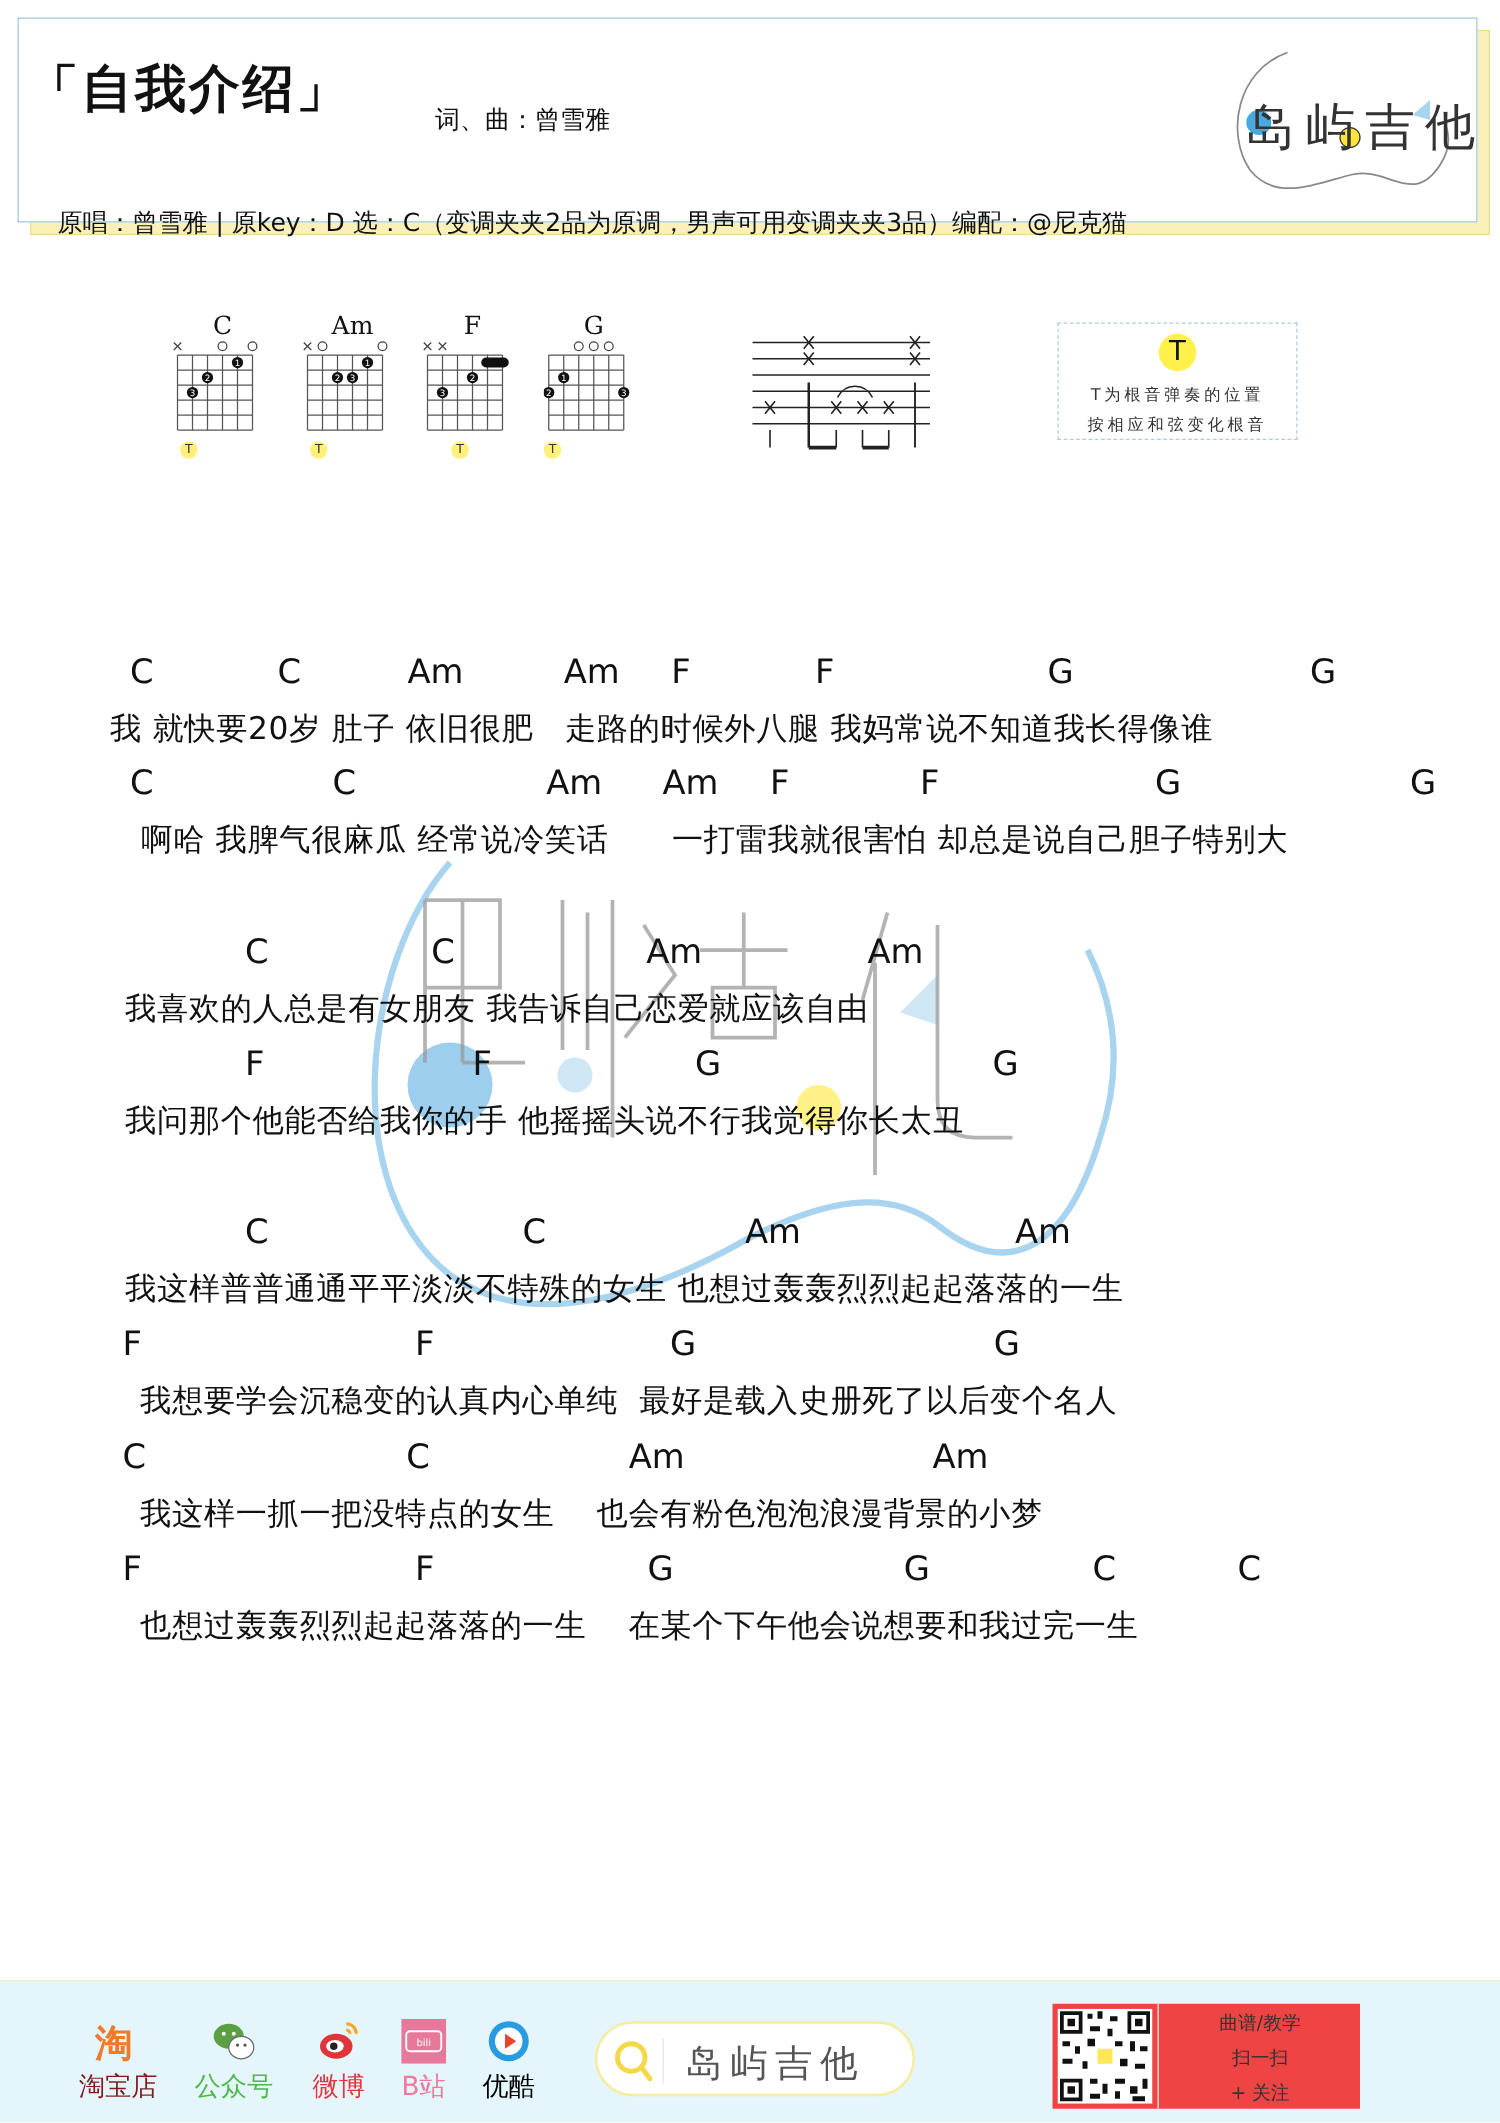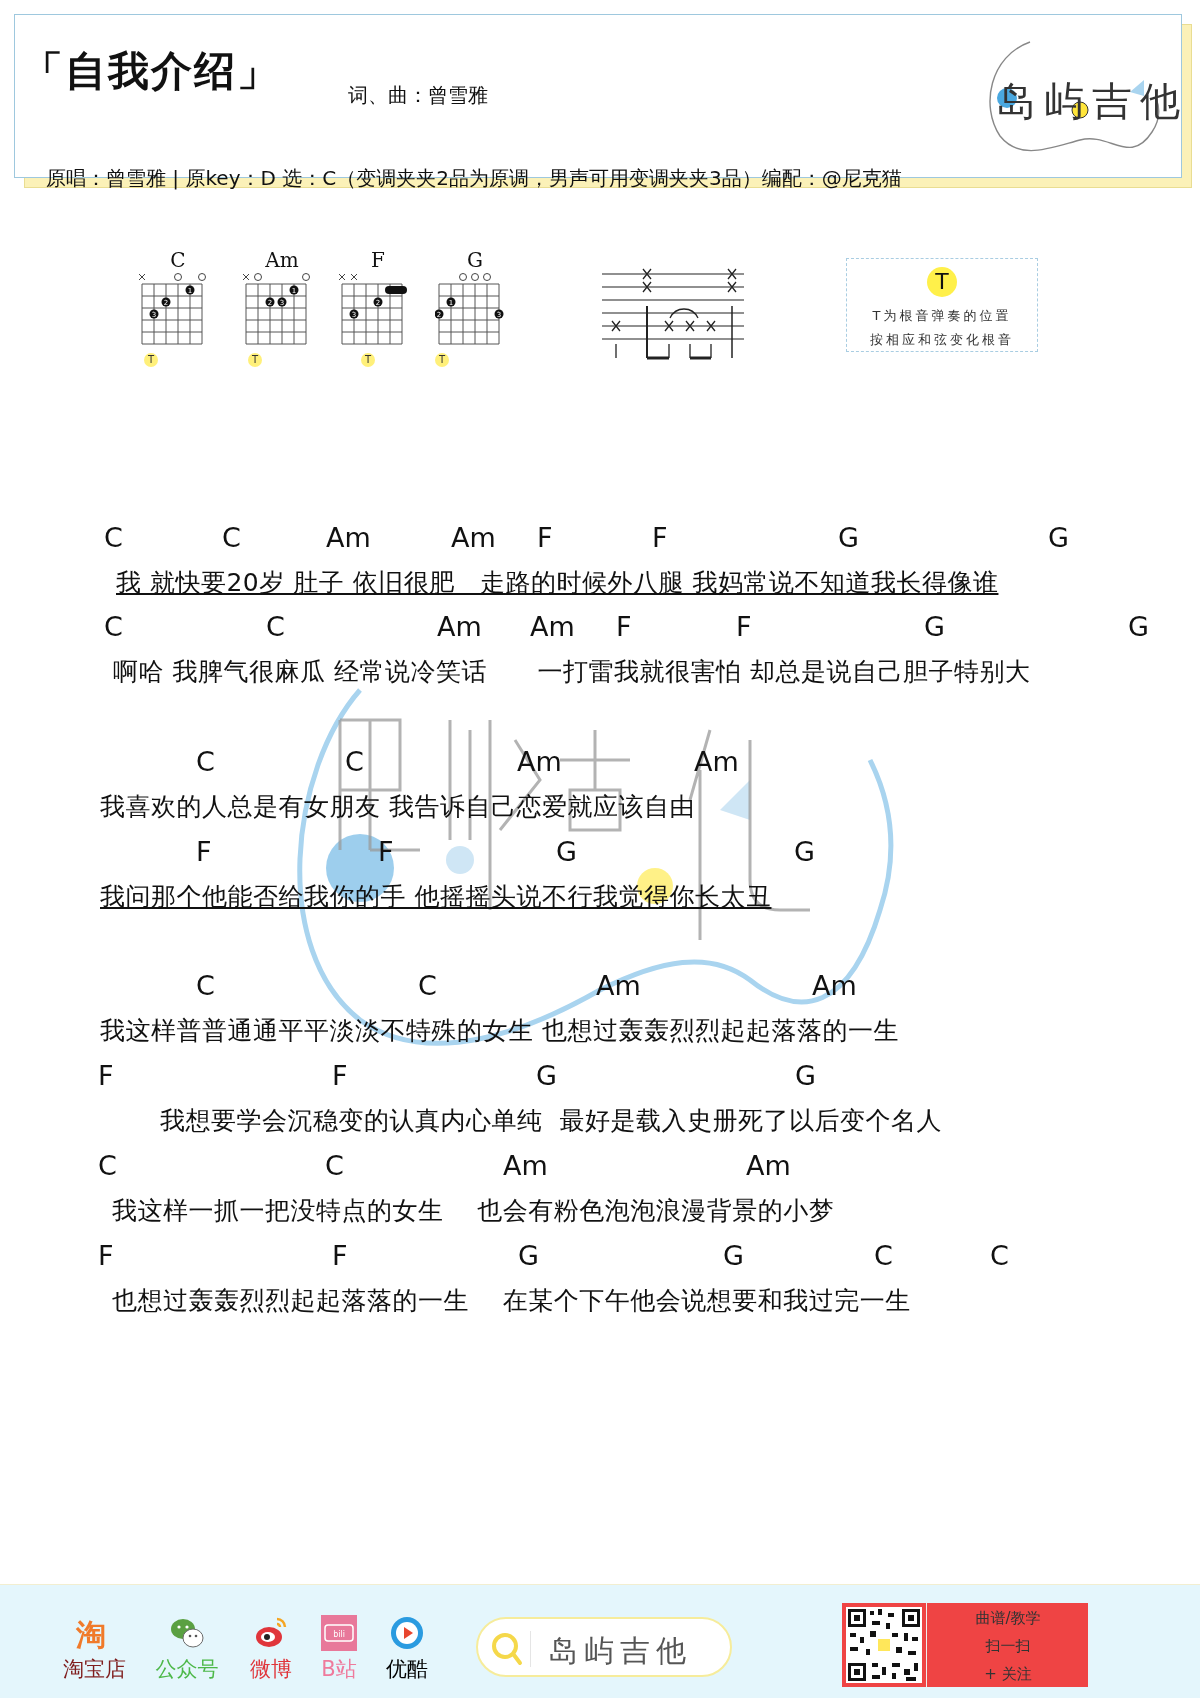--- a/index.html
+++ b/index.html
@@ -229,21 +229,21 @@
       <span class="ch" style="left: 104px;">C</span>
       <span class="ch" style="left: 222px;">C</span>
       <span class="ch" style="left: 326px;">Am</span>
       <span class="ch" style="left: 451px;">Am</span>
       <span class="ch" style="left: 537px;">F</span>
       <span class="ch" style="left: 652px;">F</span>
       <span class="ch" style="left: 838px;">G</span>
       <span class="ch" style="left: 1048px;">G</span>
     </div>
     <div class="line" style="top: 566px;">
-      <span class="ly" style="left: 116px; text-decoration: underline;">我 就快要20岁 肚子 依旧很肥   走路的时候外八腿 我妈常说不知道我长得像谁</span>
+      <span class="ly" style="left: 88px;">我 就快要20岁 肚子 依旧很肥   走路的时候外八腿 我妈常说不知道我长得像谁</span>
     </div>
     <div class="line" style="top: 611px;">
       <span class="ch" style="left: 104px;">C</span>
       <span class="ch" style="left: 266px;">C</span>
       <span class="ch" style="left: 437px;">Am</span>
       <span class="ch" style="left: 530px;">Am</span>
       <span class="ch" style="left: 616px;">F</span>
       <span class="ch" style="left: 736px;">F</span>
       <span class="ch" style="left: 924px;">G</span>
       <span class="ch" style="left: 1128px;">G</span>
@@ -260,39 +260,39 @@
     <div class="line" style="top: 790px;">
       <span class="ly" style="left: 100px;">我喜欢的人总是有女朋友 我告诉自己恋爱就应该自由</span>
     </div>
     <div class="line" style="top: 836px;">
       <span class="ch" style="left: 196px;">F</span>
       <span class="ch" style="left: 378px;">F</span>
       <span class="ch" style="left: 556px;">G</span>
       <span class="ch" style="left: 794px;">G</span>
     </div>
     <div class="line" style="top: 880px;">
-      <span class="ly" style="left: 100px; text-decoration: underline;">我问那个他能否给我你的手 他摇摇头说不行我觉得你长太丑</span>
+      <span class="ly" style="left: 100px;">我问那个他能否给我你的手 他摇摇头说不行我觉得你长太丑</span>
     </div>
     <div class="line" style="top: 970px;">
       <span class="ch" style="left: 196px;">C</span>
       <span class="ch" style="left: 418px;">C</span>
       <span class="ch" style="left: 596px;">Am</span>
       <span class="ch" style="left: 812px;">Am</span>
     </div>
     <div class="line" style="top: 1014px;">
       <span class="ly" style="left: 100px;">我这样普普通通平平淡淡不特殊的女生 也想过轰轰烈烈起起落落的一生</span>
     </div>
     <div class="line" style="top: 1060px;">
       <span class="ch" style="left: 98px;">F</span>
       <span class="ch" style="left: 332px;">F</span>
       <span class="ch" style="left: 536px;">G</span>
       <span class="ch" style="left: 795px;">G</span>
     </div>
     <div class="line" style="top: 1104px;">
-      <span class="ly" style="left: 112px; margin-left: 48px;">我想要学会沉稳变的认真内心单纯  最好是载入史册死了以后变个名人</span>
+      <span class="ly" style="left: 112px;">我想要学会沉稳变的认真内心单纯  最好是载入史册死了以后变个名人</span>
     </div>
     <div class="line" style="top: 1150px;">
       <span class="ch" style="left: 98px;">C</span>
       <span class="ch" style="left: 325px;">C</span>
       <span class="ch" style="left: 503px;">Am</span>
       <span class="ch" style="left: 746px;">Am</span>
     </div>
     <div class="line" style="top: 1194px;">
       <span class="ly" style="left: 112px;">我这样一抓一把没特点的女生    也会有粉色泡泡浪漫背景的小梦</span>
     </div>

